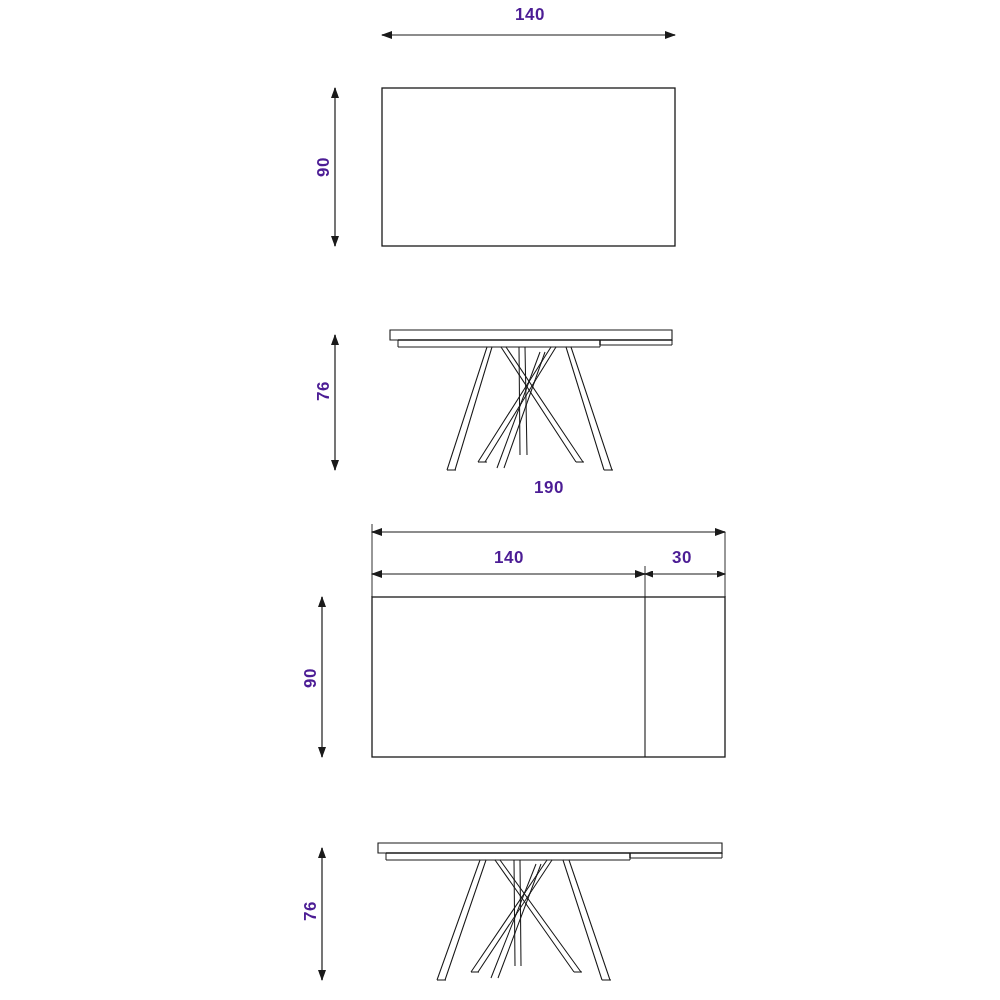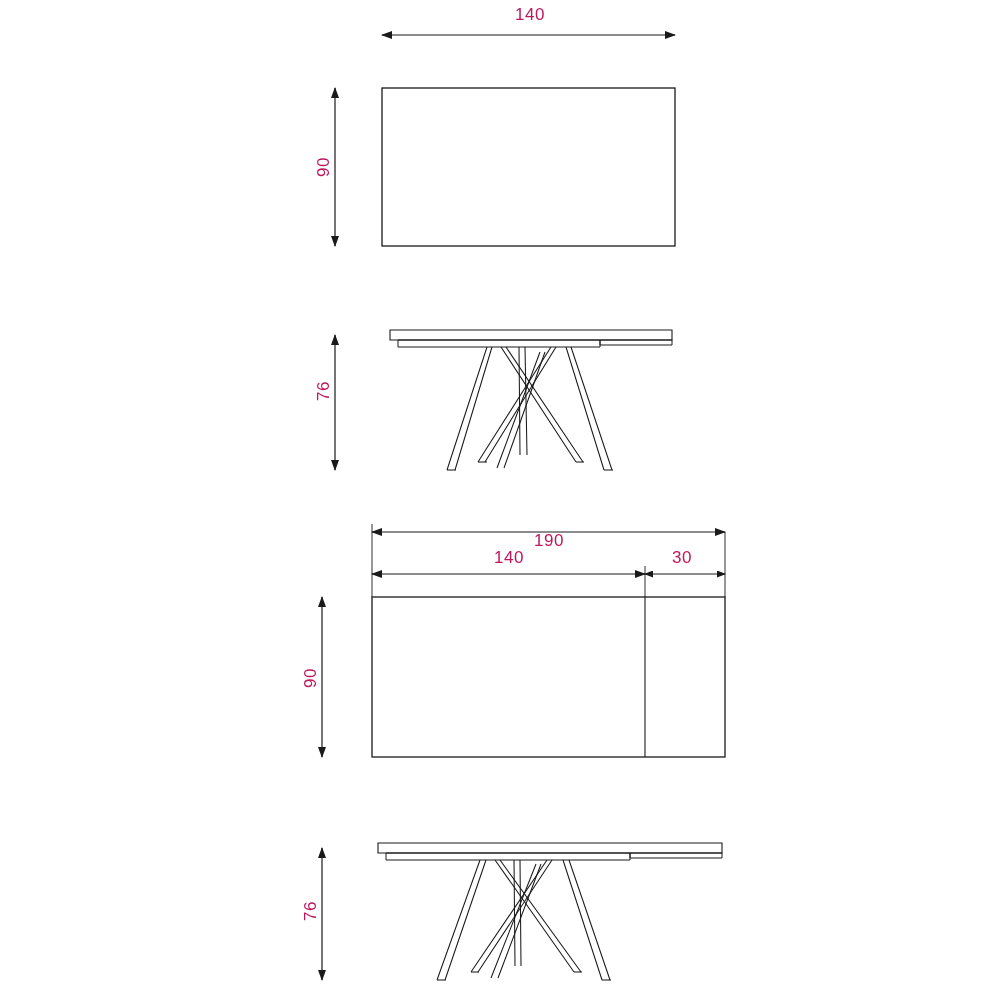--- a/index.html
+++ b/index.html
@@ -23,23 +23,24 @@
     position: absolute;
     left: 0;
     top: 0;
     width: 1000px;
     height: 1000px;
   }
   .dim-label {
     position: absolute;
     font-size: 17px;
     font-family: "Liberation Sans", sans-serif;
-    color: #be185d;
+    color: #4c1d95;
     letter-spacing: 0.5px;
     white-space: nowrap;
+    font-weight: bold;
   }
   .dim-label.vertical {
     transform-origin: center center;
     transform: rotate(-90deg);
   }
   .lbl-box {
     position: absolute;
     display: flex;
     align-items: center;
     justify-content: center;
@@ -144,21 +145,21 @@
   </div>
 
   <div class="lbl-box" style="left:304px; top:154px; width:40px; height:26px;">
     <span class="dim-label vertical">90</span>
   </div>
 
   <div class="lbl-box" style="left:304px; top:378px; width:40px; height:26px;">
     <span class="dim-label vertical">76</span>
   </div>
 
-  <div class="lbl-box" style="left:519px; top:528px; width:60px; height:26px;">
+  <div class="lbl-box" style="left:519px; top:475px; width:60px; height:26px;">
     <span class="dim-label">190</span>
   </div>
 
   <div class="lbl-box" style="left:479px; top:545px; width:60px; height:26px;">
     <span class="dim-label">140</span>
   </div>
 
   <div class="lbl-box" style="left:657px; top:545px; width:50px; height:26px;">
     <span class="dim-label">30</span>
   </div>

